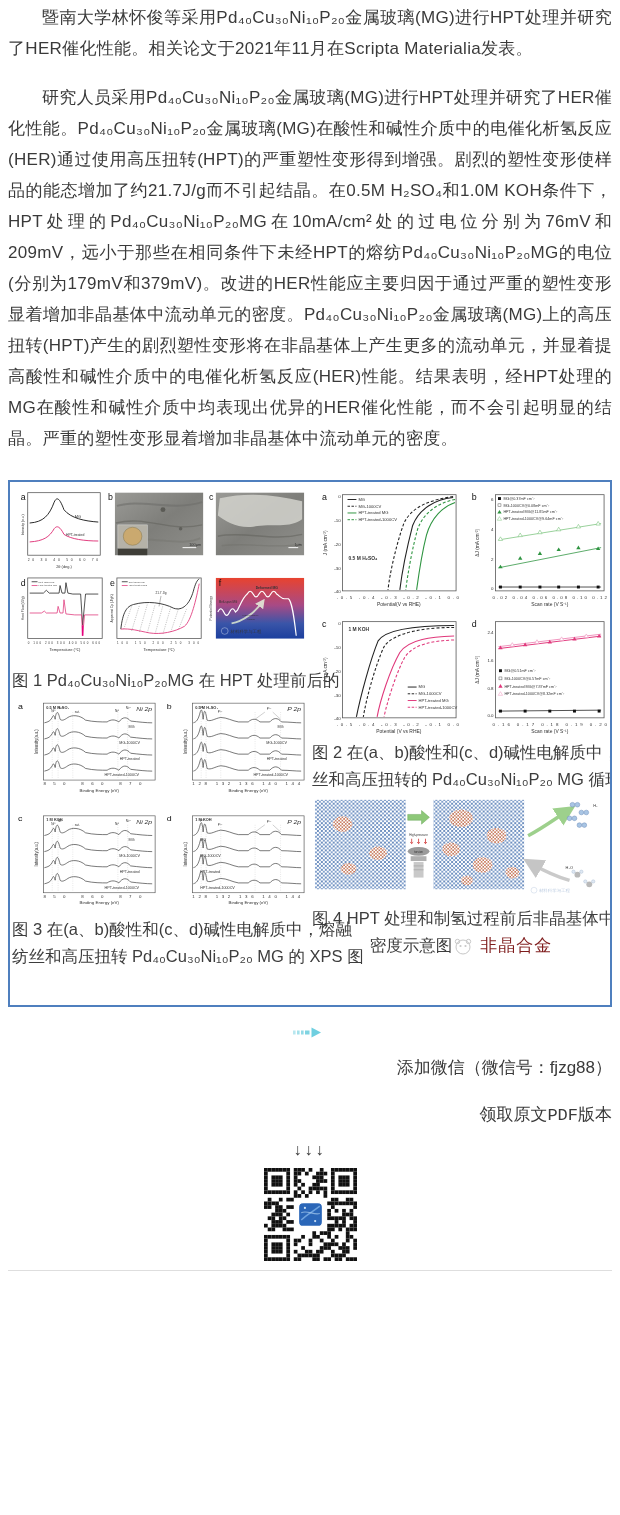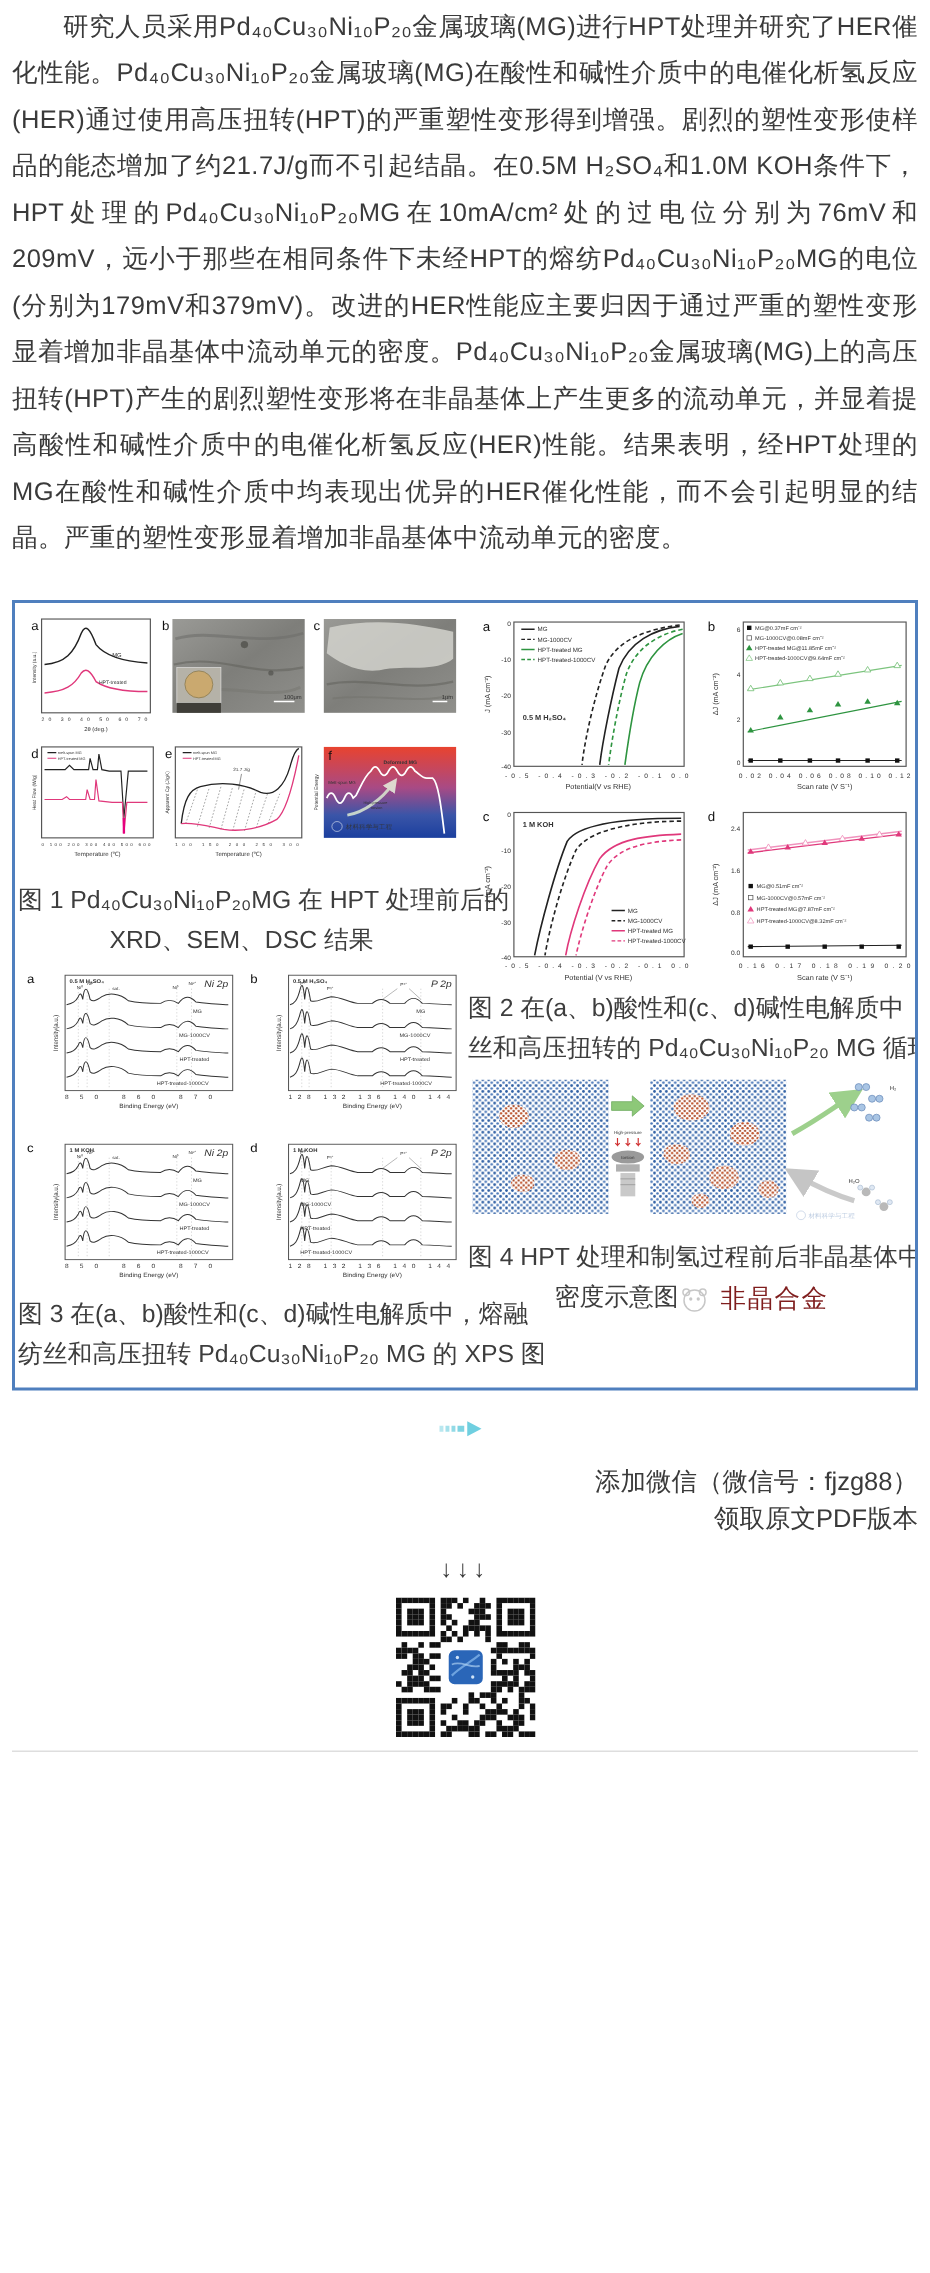--- a/index.html
+++ b/index.html
@@ -15,30 +15,31 @@
   .pl{font-size:9px;fill:#111;}
   .f26{font-size:2.6px;}.f3{font-size:3px;}.f32{font-size:3.2px;}.f35{font-size:3.5px;}
   .f38{font-size:3.8px;}.f4{font-size:4px;}.f42{font-size:4.2px;}.f45{font-size:4.5px;}
   .f5{font-size:5px;}.f7{font-size:7px;font-style:italic;}
   .bold{font-weight:bold;}
   .wm{fill:#a9bdd8;opacity:.75;}
   .cap4-row{display:flex;justify-content:center;align-items:center;}
   .wm-logo{color:#7f1d1d;font-size:17px;letter-spacing:1px;display:flex;align-items:center;gap:6px;}
   .flow-arrow{display:block;margin:20px auto 0;}
   .footer-line{text-align:right;font-size:17px;color:#3a3a3a;margin-top:18px;line-height:24px;}
-  .footer-line.second{margin-top:1px;}
+  .footer-line.second{margin-top:24px;font-family:Liberation Mono, monospace;}
   .down-arrows{text-align:center;font-size:16px;margin-top:13px;letter-spacing:3px;color:#3a3a3a;}
   .qr{display:block;margin:9px auto 0;}
   .bottom-rule{border-top:1px solid #dedede;margin-top:9px;width:100%;}
 </style>
 </head>
 <body>
 
 <div class="content">
 
+  <p class="para">暨南大学林怀俊等采用Pd₄₀Cu₃₀Ni₁₀P₂₀金属玻璃(MG)进行HPT处理并研究了HER催化性能。相关论文于2021年11月在Scripta Materialia发表。</p>
   <p class="para">研究人员采用Pd₄₀Cu₃₀Ni₁₀P₂₀金属玻璃(MG)进行HPT处理并研究了HER催化性能。Pd₄₀Cu₃₀Ni₁₀P₂₀金属玻璃(MG)在酸性和碱性介质中的电催化析氢反应(HER)通过使用高压扭转(HPT)的严重塑性变形得到增强。剧烈的塑性变形使样品的能态增加了约21.7J/g而不引起结晶。在0.5M H₂SO₄和1.0M KOH条件下，HPT处理的Pd₄₀Cu₃₀Ni₁₀P₂₀MG在10mA/cm²处的过电位分别为76mV和209mV，远小于那些在相同条件下未经HPT的熔纺Pd₄₀Cu₃₀Ni₁₀P₂₀MG的电位(分别为179mV和379mV)。改进的HER性能应主要归因于通过严重的塑性变形显着增加非晶基体中流动单元的密度。Pd₄₀Cu₃₀Ni₁₀P₂₀金属玻璃(MG)上的高压扭转(HPT)产生的剧烈塑性变形将在非晶基体上产生更多的流动单元，并显着提高酸性和碱性介质中的电催化析氢反应(HER)性能。结果表明，经HPT处理的MG在酸性和碱性介质中均表现出优异的HER催化性能，而不会引起明显的结晶。严重的塑性变形显着增加非晶基体中流动单元的密度。</p>
 
   <svg width="0" height="0" style="position:absolute">
     <defs>
       <path id="tri" d="M0,-2.2 L-2.2,1.6 L2.2,1.6 Z"></path>
       <rect id="sq" x="-1.5" y="-1.5" width="3" height="3"></rect>
       <linearGradient id="gradRB" x1="0" y1="0" x2="0" y2="1">
         <stop offset="0" stop-color="#e8432f"></stop>
           <stop offset="0.45" stop-color="#a84a85"></stop>
         <stop offset="0.75" stop-color="#3a55a8"></stop>
@@ -166,21 +167,20 @@
           <text class="f35 bold" x="258" y="108" fill="#fff" text-anchor="middle">Deformed MG</text>
           <path d="M222,144 C234,142 246,132 253,122" fill="none" stroke="#dcead2" stroke-width="2" opacity="0.85" marker-end="url(#mWh)"></path>
           <text class="f26" x="233" y="136" fill="#ffd77f">High-pressure</text>
           <text class="f26" x="238" y="140" fill="#ffd77f">torsion</text>
           <circle cx="215" cy="152" r="3.5" fill="none" stroke="#dfe7f2" stroke-width="0.6" opacity="0.7"></circle>
           <text class="f45" x="221" y="154" fill="#dfe7f2" opacity="0.85">材料科学与工程</text>
         </g>
       </svg>
       <div class="figcap">
         <div>图 1  Pd₄₀Cu₃₀Ni₁₀P₂₀MG 在 HPT 处理前后的</div>
-        <div>XRD、SEM、DSC 结果</div>
       </div>
 
       <svg class="figimg" width="294" height="220" viewBox="0 0 300 246" preserveAspectRatio="none" style="margin-top:2px">
 
         <g>
           <text class="pl" x="4" y="14">a</text>
           <rect x="30" y="8" width="114" height="86" fill="none" stroke="#555" stroke-width="0.7"></rect>
           <text class="f4 bold" x="33" y="14">0.5 M H₂SO₄</text>
           <text class="f7" x="141" y="17" text-anchor="end">Ni 2p</text>
           <g stroke="#bbb" stroke-width="0.4" stroke-dasharray="1,1.5">

